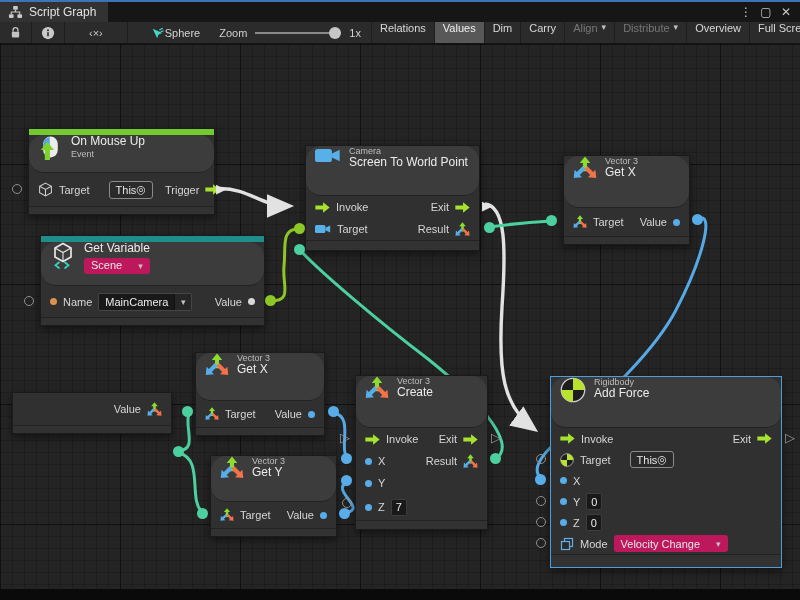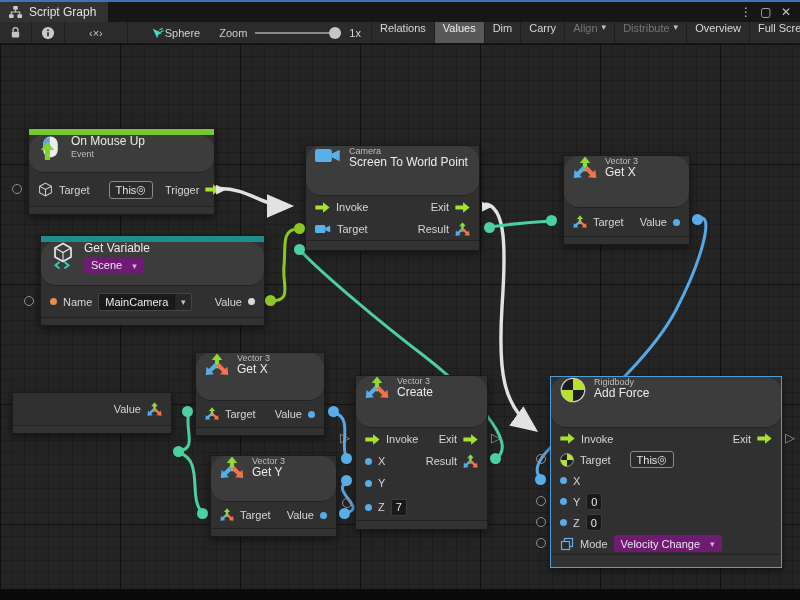--- a/index.html
+++ b/index.html
@@ -38,21 +38,21 @@
   .nhead{display:flex;align-items:flex-start;gap:8px;background:#3c3c3c;border-bottom:1px solid #222;padding:0 9px;border-radius:15px;}
   .tstack{display:flex;flex-direction:column;justify-content:center;line-height:1.15;}
   .kicker{font-size:9px;color:#bdbdbd;}
   .ntitle{font-size:12px;color:#ececec;}
   .row{display:flex;align-items:center;gap:6px;padding:0 9px;background:#303030;color:#d6d6d6;}
   .rspacer{margin-left:auto;}
   .nfoot{background:#323232;border-top:1px solid #222;}
   .dot{width:7px;height:7px;border-radius:50%;flex:0 0 auto;}
   .dot.blue{background:#58ade8;} .dot.orange{background:#e0914f;} .dot.white{background:#d8d8d8;}
   .chip{display:inline-flex;align-items:center;height:18px;padding:0 6px;border:1px solid #8a8a8a;border-radius:3px;background:#2a2a2a;color:#e4e4e4;margin-left:13px;}
-  .dd{display:inline-flex;align-items:center;gap:10px;height:18px;padding:0 7px;border-radius:3px;background:#701a75;color:#e8e8e8;}
+  .dd{display:inline-flex;align-items:center;gap:16px;height:18px;padding:0 7px;border-radius:3px;background:#be185d;color:#e8e8e8;}
   .ddarrow{font-size:9px;color:#c2c2c2;}
   .fieldgrp{display:inline-flex;align-items:stretch;height:18px;border:1px solid #454545;border-radius:2px;overflow:hidden;}
   .fieldtxt{background:#191919;display:flex;align-items:center;padding:0 6px;color:#ececec;}
   .fieldbtn{background:#262626;border-left:1px solid #111;width:17px;display:flex;align-items:center;justify-content:center;}
   .numfield{display:inline-flex;align-items:center;justify-content:center;min-width:16px;height:17px;padding:0 4px;background:#191919;border:1px solid #3c3c3c;border-radius:2px;color:#ececec;}
   
   .port{position:absolute;z-index:3;border-radius:50%;}
   .p-hollow{width:10px;height:10px;border:1.5px solid #8f8f8f;background:transparent;}
   .p-teal{width:11px;height:11px;background:#4cd0a0;}
   .p-blue{width:11px;height:11px;background:#58ade8;}

